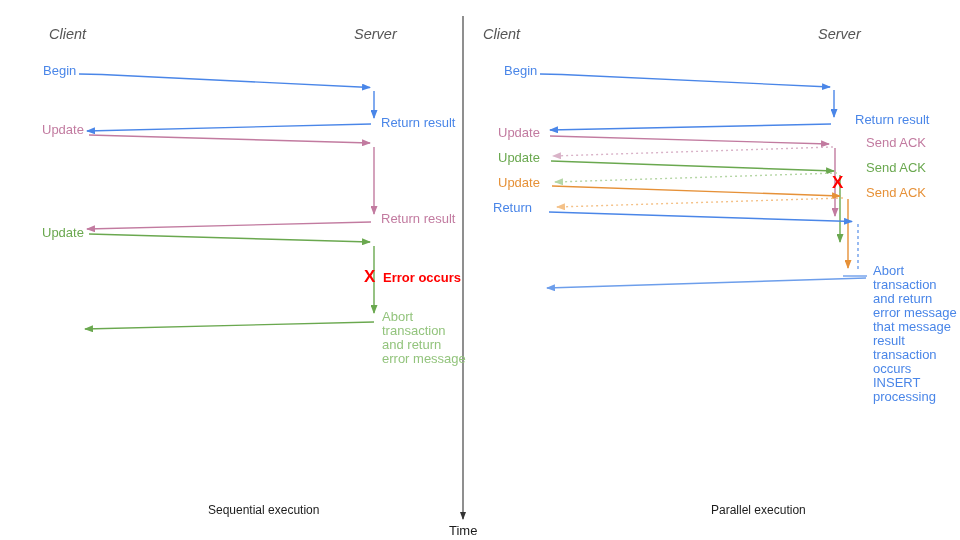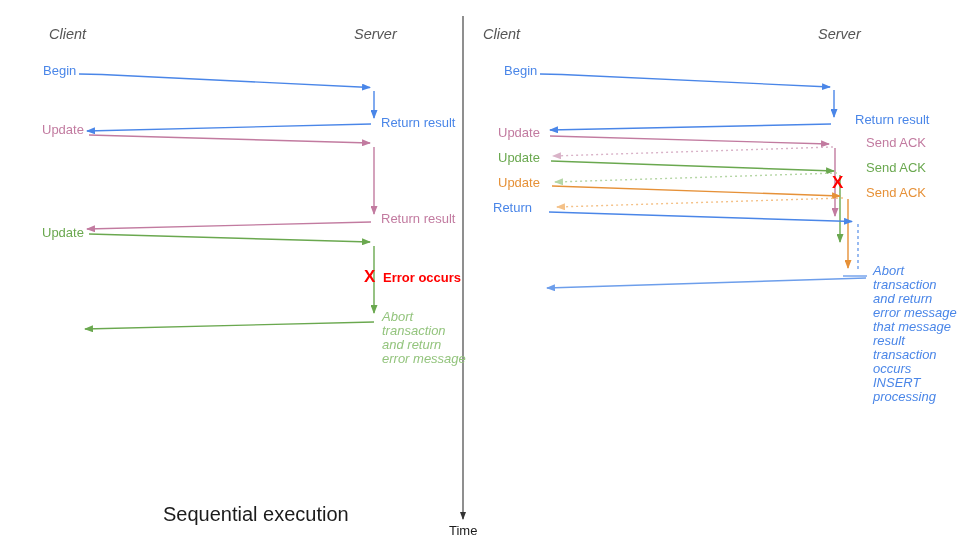--- a/index.html
+++ b/index.html
@@ -14,30 +14,30 @@
   .st-lblue{stroke:var(--light_blue);} .f-lblue{fill:var(--light_blue);}
   .st-pink{stroke:var(--pink);}      .f-pink{fill:var(--pink);}
   .st-lpink{stroke:var(--pink_dotted);} .f-lpink{fill:var(--pink_dotted);}
   .st-green{stroke:var(--green);}    .f-green{fill:var(--green);}
   .st-lgreen{stroke:var(--green_dotted);} .f-lgreen{fill:var(--green_dotted);}
   .st-orange{stroke:var(--orange);}  .f-orange{fill:var(--orange);}
   .st-lorange{stroke:var(--orange_dotted);} .f-lorange{fill:var(--orange_dotted);}
   .st-axis{stroke:var(--axis_gray);} .f-axis{fill:var(--axis_gray);}
   .lbl{position:absolute;font-size:13px;line-height:14px;white-space:nowrap;}
   .hdr{position:absolute;font-size:14.5px;font-style:italic;color:var(--header_gray);white-space:nowrap;}
-  .ttl{position:absolute;font-size:20px;color:var(--label_black);white-space:nowrap;}
+  .ttl{position:absolute;font-size:12px;color:var(--label_black);white-space:nowrap;margin-left:45px;}
   .t-blue{color:var(--blue);}
   .t-pink{color:var(--pink);}
   .t-green{color:var(--green);}
   .t-lgreen{color:var(--green_light);}
   .t-orange{color:var(--orange);}
   .t-red{color:var(--red);font-weight:bold;}
   .t-black{color:var(--label_black);}
   .xmark{position:absolute;font-size:17px;font-weight:bold;color:var(--red);line-height:17px;}
-  .abort div{line-height:14px;font-style:italic;}
+  .abort div{line-height:14px;}
 </style>
 </head>
 <body>
 
 <div class="stage">
 
   <svg class="canvas" width="960" height="540" viewBox="0 0 960 540">
     <defs>
       <marker id="ah-blue" markerUnits="userSpaceOnUse" markerWidth="9" markerHeight="7" refX="8" refY="3.5" orient="auto">
           <path d="M0,0 L9,3.5 L0,7 Z" class="f-blue"></path>
@@ -132,16 +132,17 @@
     <div>transaction</div>
     <div>and return</div>
     <div>error message</div>
     <div>that message</div>
     <div>result</div>
     <div>transaction</div>
     <div>occurs</div>
     <div>INSERT</div>
     <div>processing</div>
   </div>
+  <div class="ttl" style="left:666px;top:503px">Parallel execution</div>
 
   <div class="lbl t-black" style="left:449px;top:524px">Time</div>
 
 </div>
 
 </body></html>

